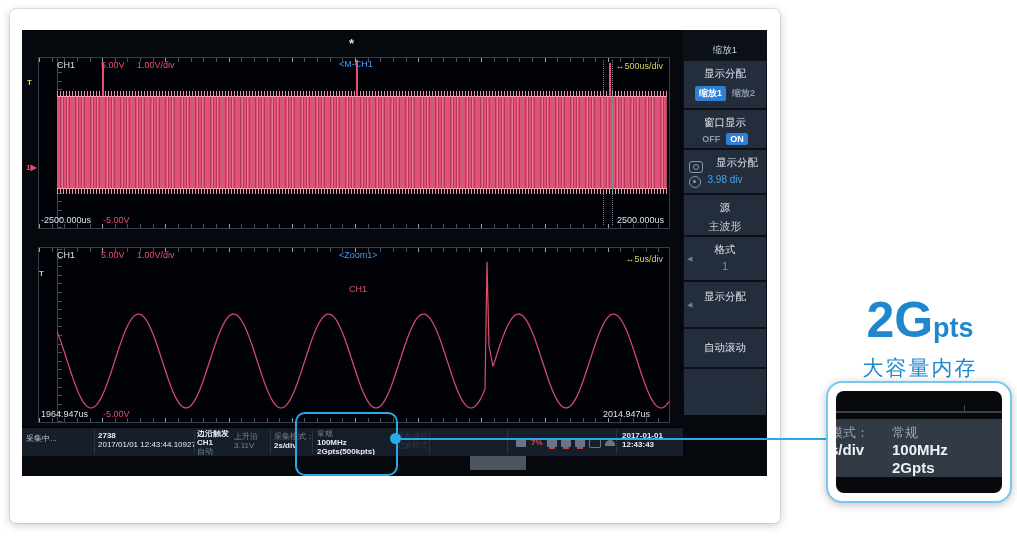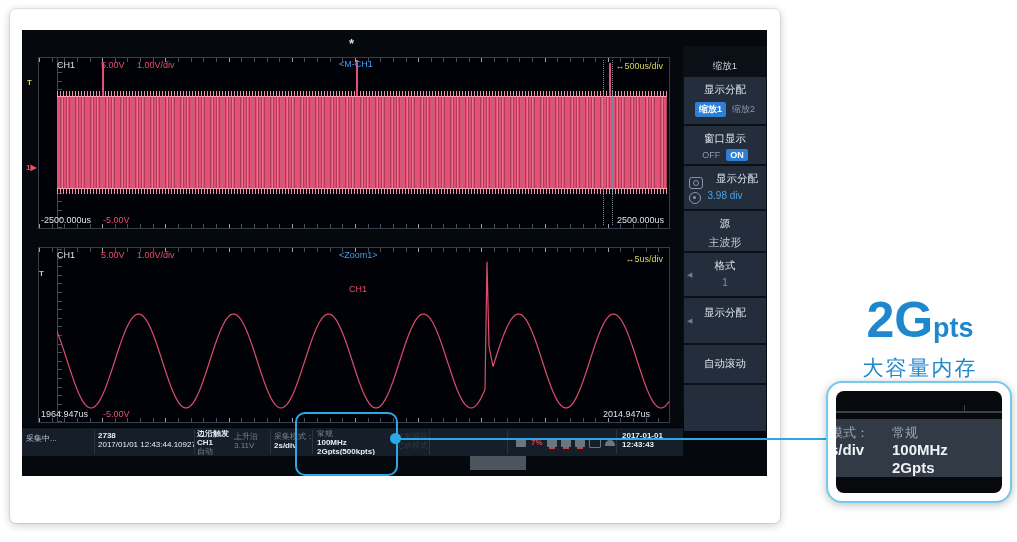--- a/index.html
+++ b/index.html
@@ -28,29 +28,29 @@
      background:repeating-linear-gradient(90deg,rgba(255,255,255,.20) 0 1px,transparent 1px 5px),
                 repeating-linear-gradient(90deg,rgba(0,0,0,.25) 0 1px,transparent 1px 3px),#e55176;
      box-shadow:inset 0 1px 0 #ff9db4, inset 0 -1px 0 #ff9db4;}
   .band::before,.band::after{content:"";position:absolute;left:0;right:0;height:5px;
      background:repeating-linear-gradient(90deg,#f791aa 0 1px,transparent 1px 3px);}
   .band::before{top:-5px;} .band::after{bottom:-5px;}
   .spike{position:absolute;width:2px;background:#e55176;}
   .cursor{position:absolute;top:2px;bottom:3px;width:0;border-left:1px dotted #7f8a97;}
 
   
-  .sidebar{position:absolute;left:661px;top:16px;width:84px;height:364px;background:#0b1016;}
+  .sidebar{position:absolute;left:661px;top:0;width:84px;height:364px;background:#0b1016;}
   .sb-title{position:absolute;left:0;top:14px;width:100%;text-align:center;color:#c9d2dc;font-size:9.5px;}
   .sb-sec{position:absolute;left:1px;width:82px;background:#232d3b;}
   .sb-label{width:100%;text-align:center;color:#dfe6ee;font-size:10.5px;padding-top:6px;}
   .sb-sub{width:100%;text-align:center;color:#c3ccd6;font-size:11px;padding-top:4px;}
   .sb-val{width:100%;text-align:center;color:#4da3e8;font-size:10px;padding-top:4px;}
   .sb-row{display:flex;align-items:center;justify-content:center;gap:6px;padding-top:5px;}
   .chip{background:#2f7fd6;color:#fff;font-size:9px;padding:1px 4px;border-radius:2px;font-weight:bold;}
-  .chip-ghost{color:#8d99a8;font-size:9px;}
+  .chip-ghost{color:#8d99a8;font-size:9px;font-weight:bold;}
   .arrow-l{position:absolute;left:3px;top:50%;transform:translateY(-50%);color:#717d8c;font-size:7px;}
   .knob-icon{position:absolute;left:5px;top:11px;width:12px;height:10px;border:1px solid #8b96a4;border-radius:3px;}
   .knob-icon::after{content:"";position:absolute;left:3px;top:2px;width:4px;height:4px;border:1px solid #8b96a4;border-radius:50%;}
   .jog-icon{position:absolute;left:5px;top:26px;width:10px;height:10px;border:1px solid #8b96a4;border-radius:50%;}
   .jog-icon::after{content:"";position:absolute;left:3px;top:3px;width:3px;height:3px;background:#8b96a4;border-radius:50%;}
 
   
   .statusbar{position:absolute;left:0;top:397px;width:661px;height:28px;background:#161e29;border-top:1px solid #000;}
   .cell{position:absolute;top:2px;bottom:1px;overflow:hidden;}
   .srow{font-size:8px;line-height:8.8px;white-space:nowrap;}

